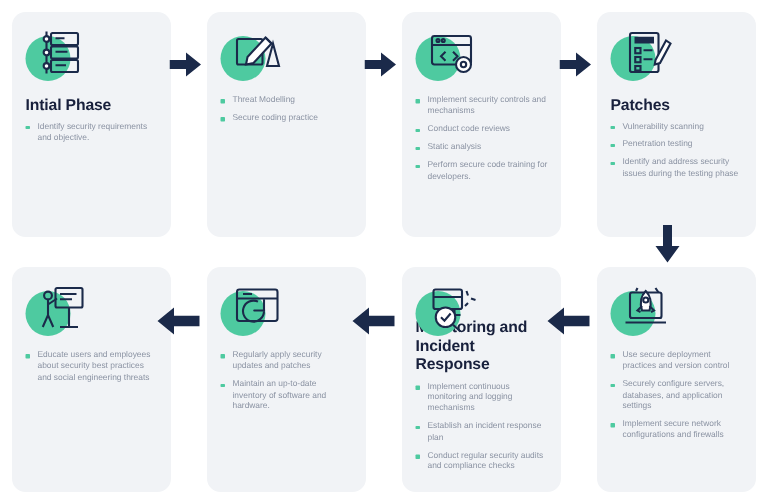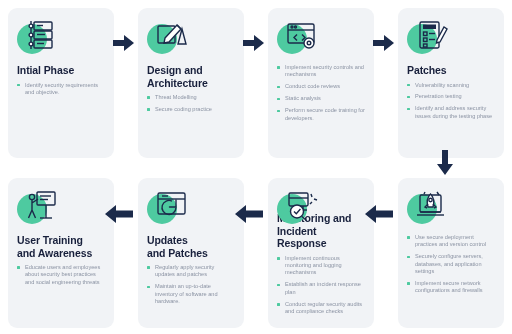--- a/index.html
+++ b/index.html
@@ -148,22 +148,20 @@
     <div class="card">
       <div class="icon-wrap">
         <div class="icon-blob"></div>
         <svg class="icon-glyph" viewBox="0 0 36 36" fill="none" stroke="#1b2a4a" stroke-width="1.4">
           <rect x="5" y="8" width="17" height="17" rx="1"></rect>
           <path d="M25 26 L33 26 L29 11 Z"></path>
           <path d="M12 20 L24 7 L28 11 L16 24 L11 25 Z" fill="#ffffff"></path>
           <line x1="24" y1="7" x2="28" y2="11"></line>
         </svg>
       </div>
-      <h3 class="card-title">Design and
-Architecture</h3>
       <ul class="bullets">
         <li>Threat Modelling</li>
         <li>Secure coding practice</li>
       </ul>
     </div>
 
     <div class="card">
       <div class="icon-wrap">
         <div class="icon-blob"></div>
         <svg class="icon-glyph" viewBox="0 0 36 36" fill="none" stroke="#1b2a4a" stroke-width="1.4">
@@ -216,40 +214,36 @@
         <svg class="icon-glyph" viewBox="0 0 36 36" fill="none" stroke="#1b2a4a" stroke-width="1.4">
           <rect x="14" y="4" width="18" height="13" rx="1"></rect>
           <line x1="17" y1="8" x2="28" y2="8"></line>
           <line x1="17" y1="11.5" x2="25" y2="11.5"></line>
           <line x1="23" y1="17" x2="23" y2="30"></line>
           <line x1="17" y1="30" x2="29" y2="30"></line>
           <circle cx="9" cy="9" r="2.6"></circle>
           <path d="M9 12 L9 22 M5.5 30 L9 22 L12.5 30 M9 15 L15 11"></path>
         </svg>
       </div>
-      <h3 class="card-title">User Training
-and Awareness</h3>
       <ul class="bullets">
         <li>Educate users and employees about security best practices and social engineering threats</li>
       </ul>
     </div>
 
     <div class="card">
       <div class="icon-wrap">
         <div class="icon-blob"></div>
         <svg class="icon-glyph" viewBox="0 0 36 36" fill="none" stroke="#1b2a4a" stroke-width="1.4">
           <rect x="5" y="5" width="27" height="21" rx="1.6"></rect>
           <line x1="5" y1="11" x2="32" y2="11"></line>
           <line x1="9" y1="8" x2="15" y2="8"></line>
           <path d="M23 19.5 a7 7 0 1 1 -4 -6.4"></path>
           <path d="M23 12 L23 19 L16.5 19" stroke-linecap="round"></path>
         </svg>
       </div>
-      <h3 class="card-title">Updates
-and Patches</h3>
       <ul class="bullets">
         <li>Regularly apply security updates and patches</li>
         <li>Maintain an up-to-date inventory of software and hardware.</li>
       </ul>
     </div>
 
     <div class="card">
       <div class="icon-wrap">
         <div class="icon-blob"></div>
         <svg class="icon-glyph" viewBox="0 0 36 36" fill="none" stroke="#1b2a4a" stroke-width="1.4">

